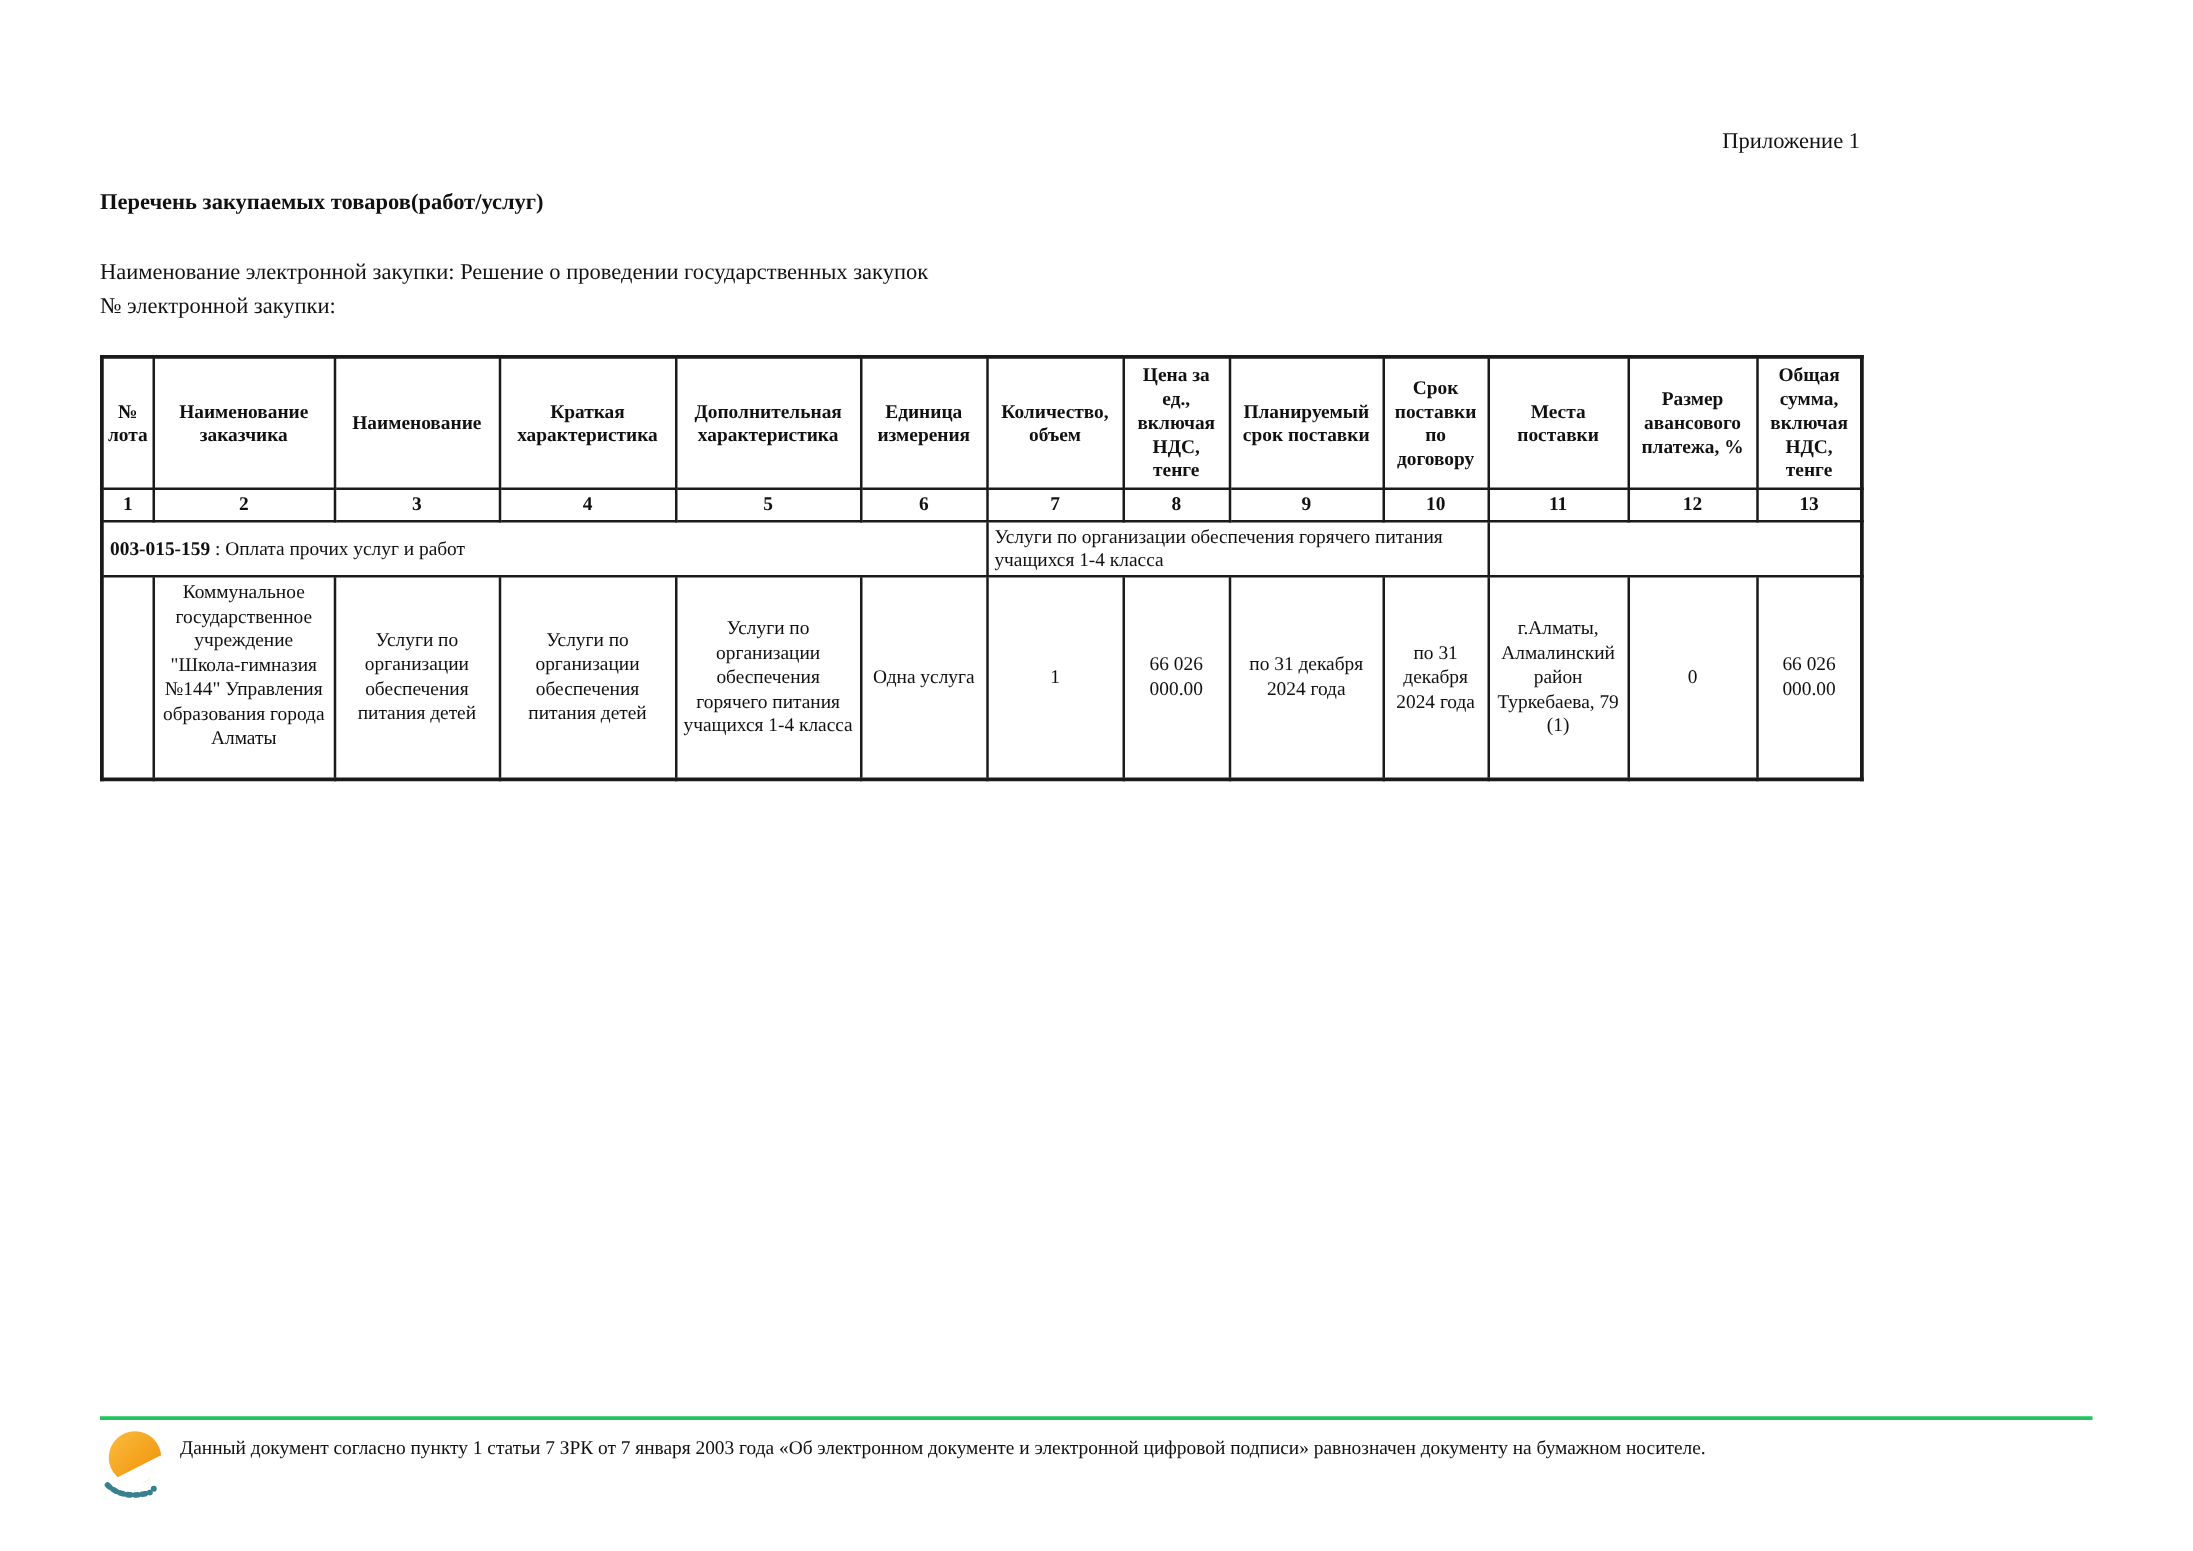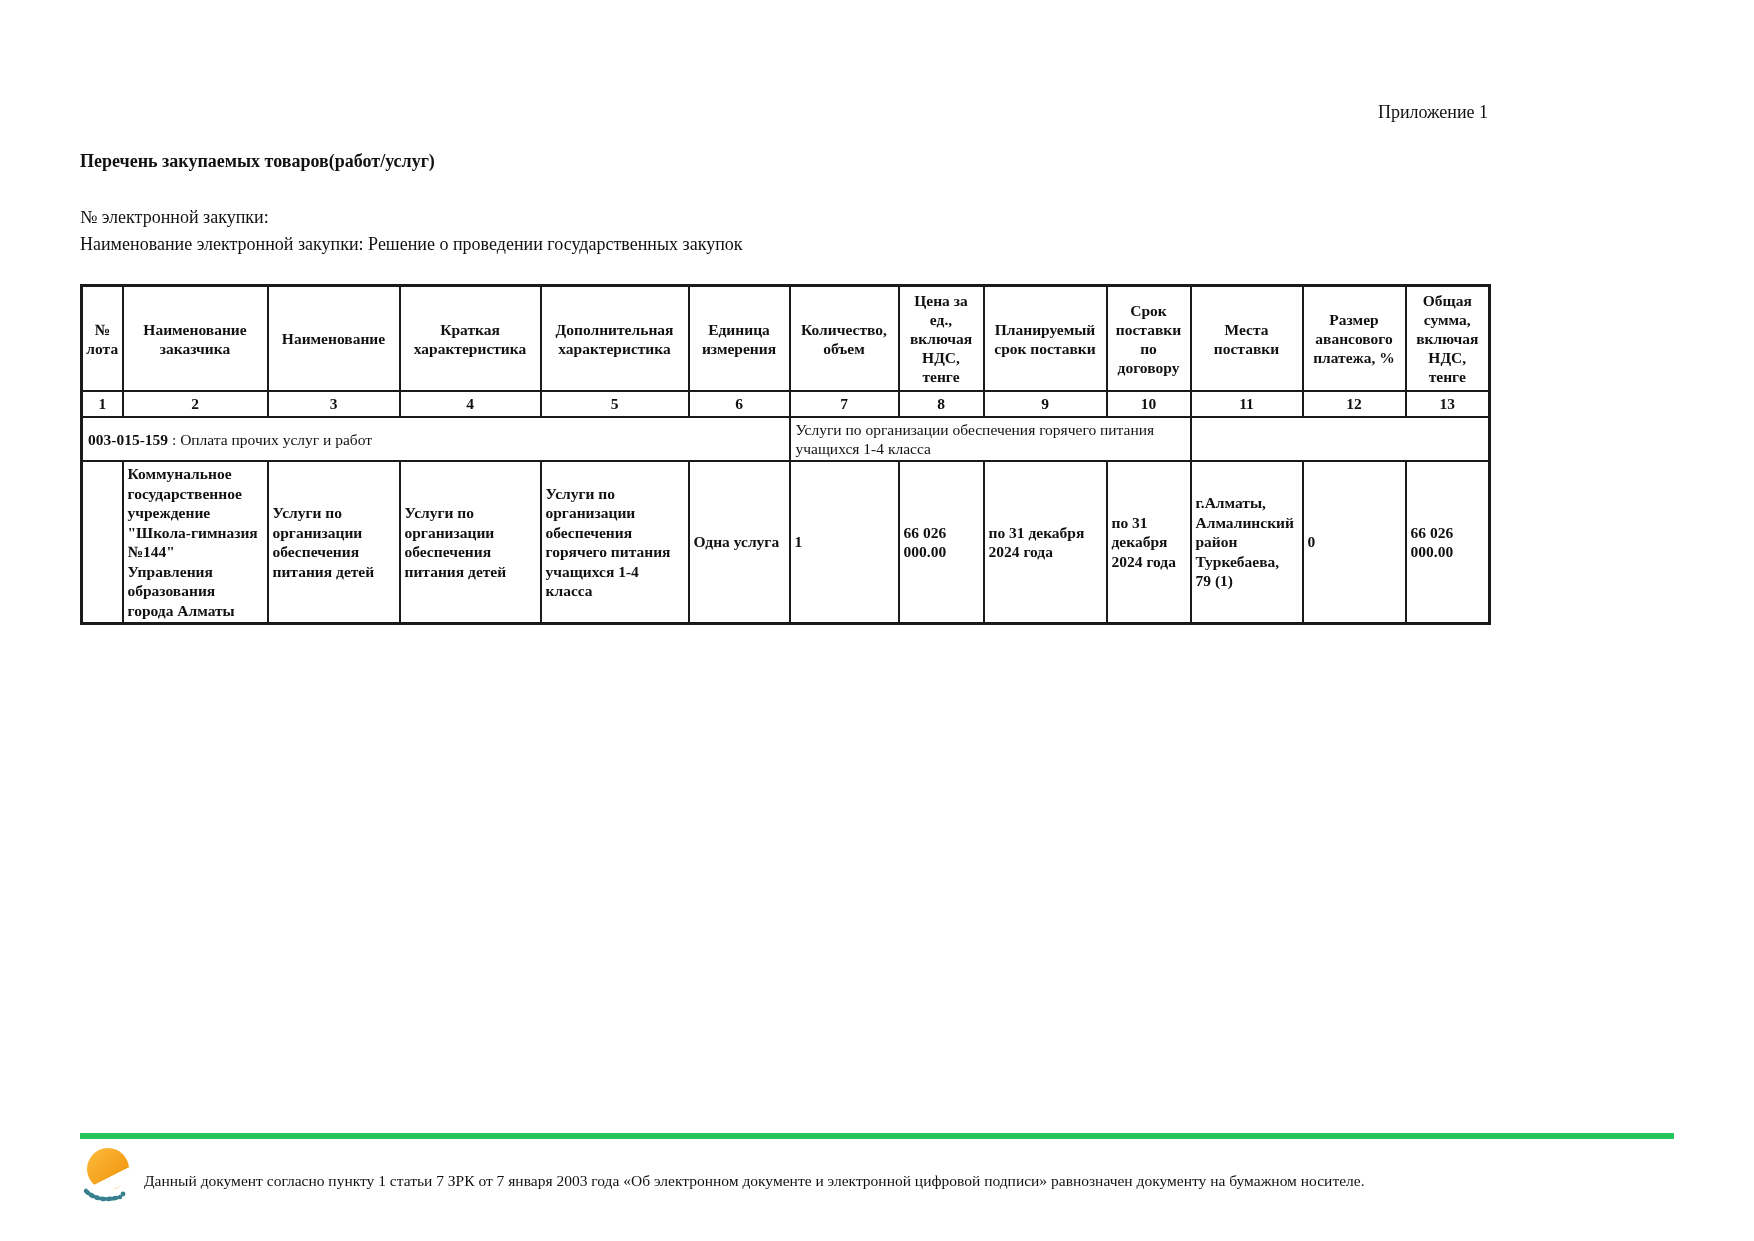--- a/index.html
+++ b/index.html
@@ -70,34 +70,33 @@
   tr.category-row td {
     height: 42px;
     vertical-align: middle;
     padding: 2px 5px;
     line-height: 19px;
   }
   tr.category-row .cat-code { font-weight: bold; }
   tr.data-row td {
     height: 162px;
     vertical-align: middle;
-    text-align: left;
+    text-align: center;
     padding: 2px 4px;
     line-height: 19.5px;
-    font-weight: bold;
   }
   .footer {
     position: absolute;
     left: 80px;
     top: 1133px;
     width: 1594px;
-    border-top: 6px solid #22c55e;
+    border-top: 3px solid #22c55e;
     padding-top: 6px;
     display: flex;
-    align-items: center;
+    align-items: flex-start;
   }
   .footer-logo {
     width: 50px;
     height: 66px;
     flex: 0 0 auto;
     margin-left: 2px;
   }
   .footer-text {
     margin-left: 12px;
     margin-top: 4px;
@@ -110,22 +109,22 @@
 <body>
 
 <div class="page">
   <div class="content">
 
     <div class="appendix">Приложение 1</div>
 
     <div class="doc-title">Перечень закупаемых товаров(работ/услуг)</div>
 
     <div class="info-block">
+      <div>Наименование электронной закупки: Решение о проведении государственных закупок</div>
       <div>№ электронной закупки:</div>
-      <div>Наименование электронной закупки: Решение о проведении государственных закупок</div>
     </div>
 
     <table class="procurement">
       <colgroup>
         <col style="width:41px">
           <col style="width:145px">
           <col style="width:132px">
         <col style="width:141px">
           <col style="width:148px">
           <col style="width:101px">

